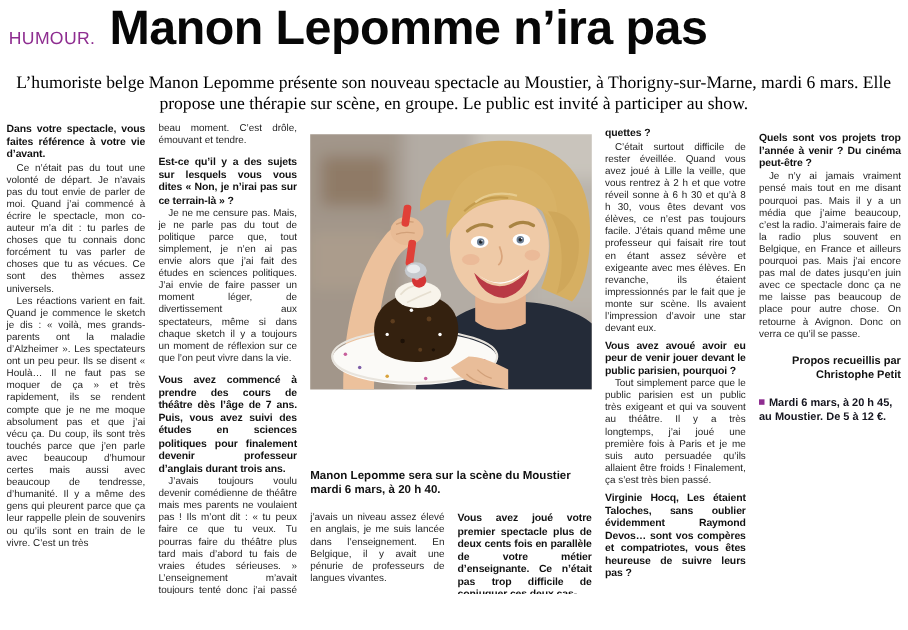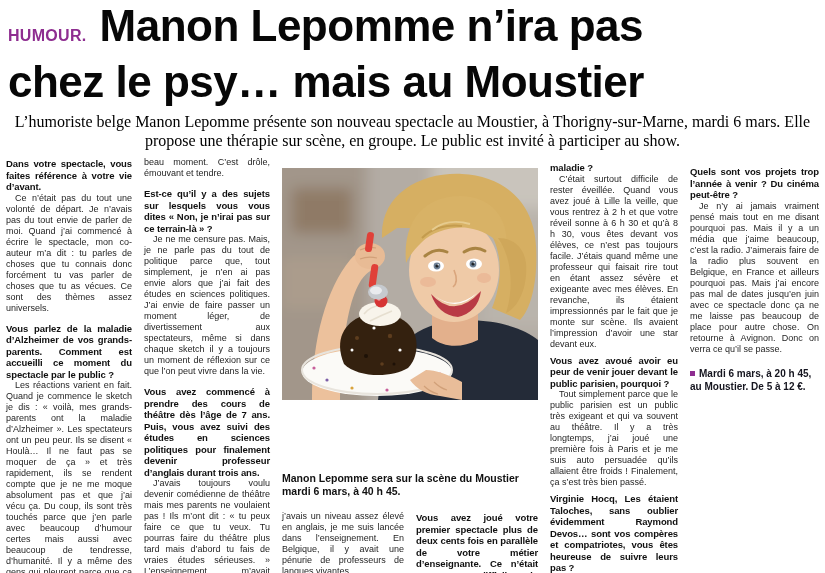--- a/index.html
+++ b/index.html
@@ -6,21 +6,21 @@
   .page{
     position:relative;width:825px;height:573px;overflow:hidden;background:#fff;
     font-family:"Liberation Sans",sans-serif;color:#1b1b1b;
   }
   .header{padding:3px 8px 0 8px;}
   .headline{
     margin:0;font-size:44px;line-height:46px;font-weight:700;color:#070707;
     letter-spacing:-0.5px;font-family:"Liberation Sans",sans-serif;
   }
   .kicker{
-    font-size:16px;font-weight:700;color:#8e2d90;letter-spacing:0.3px;
+    font-size:16px;font-weight:400;color:#8e2d90;letter-spacing:0.3px;
     margin-right:13px;
   }
   .lede{
     margin:7px 0 0 0;font-family:"Liberation Serif",serif;font-size:16px;
     line-height:19px;color:#000;text-align:center;
   }
   .cols{
     display:flex;gap:12px;padding:0 6px;margin-top:7px;height:429px;overflow:hidden;
   }
   .col{flex:0 0 auto;}
@@ -58,30 +58,29 @@
     display:inline-block;width:5px;height:5px;background:#8e2d90;margin-right:4px;
     vertical-align:1px;
   }
 </style>
 </head>
 <body>
 
 <div class="page">
 
   <header class="header">
-    <h1 class="headline"><span class="kicker">HUMOUR.</span><span>Manon Lepomme n’ira pas</span><br><span>chez le psy… mais au Moustier</span></h1>
+    <h1 class="headline"><span class="kicker">HUMOUR.</span><span>Manon Lepomme n’ira pas</span><br></h1>
     <p class="lede">L’humoriste belge Manon Lepomme présente son nouveau spectacle au Moustier, à Thorigny-sur-Marne, mardi 6 mars. Elle propose une thérapie sur scène, en groupe. Le public est invité à participer au show.</p>
   </header>
 
   <div class="cols">
 
     <div class="col col1">
       <p class="q first">Dans votre spectacle, vous faites référence à votre vie d’avant.</p>
       <p class="a">Ce n’était pas du tout une volonté de départ. Je n’avais pas du tout envie de parler de moi. Quand j’ai commencé à écrire le spectacle, mon co-auteur m’a dit : tu parles de choses que tu connais donc forcément tu vas parler de choses que tu as vécues. Ce sont des thèmes assez universels.</p>
-      <p class="q">Vous parlez de la maladie d’Alzheimer de vos grands-parents. Comment est accueilli ce moment du spectacle par le public ?</p>
       <p class="a">Les réactions varient en fait. Quand je commence le sketch je dis : « voilà, mes grands-parents ont la maladie d’Alzheimer ». Les spectateurs ont un peu peur. Ils se disent « Houlà… Il ne faut pas se moquer de ça » et très rapidement, ils se rendent compte que je ne me moque absolument pas et que j’ai vécu ça. Du coup, ils sont très touchés parce que j’en parle avec beaucoup d’humour certes mais aussi avec beaucoup de tendresse, d’humanité. Il y a même des gens qui pleurent parce que ça leur rappelle plein de souvenirs ou qu’ils sont en train de le vivre. C’est un très</p>
     </div>
 
     <div class="col col2">
       <p class="a cont">beau moment. C’est drôle, émouvant et tendre.</p>
       <p class="q">Est-ce qu’il y a des sujets sur lesquels vous vous dites « Non, je n’irai pas sur ce terrain-là » ?</p>
       <p class="a">Je ne me censure pas. Mais, je ne parle pas du tout de politique parce que, tout simplement, je n’en ai pas envie alors que j’ai fait des études en sciences politiques. J’ai envie de faire passer un moment léger, de divertissement aux spectateurs, même si dans chaque sketch il y a toujours un moment de réflexion sur ce que l’on peut vivre dans la vie.</p>
       <p class="q">Vous avez commencé à prendre des cours de théâtre dès l’âge de 7 ans. Puis, vous avez suivi des études en sciences politiques pour finalement devenir professeur d’anglais durant trois ans.</p>
       <p class="a">J’avais toujours voulu devenir comédienne de théâtre mais mes parents ne voulaient pas ! Ils m’ont dit : « tu peux faire ce que tu veux. Tu pourras faire du théâtre plus tard mais d’abord tu fais de vraies études sérieuses. » L’enseignement m’avait toujours tenté donc j’ai passé les concours nécessaires. Comme</p>
     </div>
@@ -167,36 +166,37 @@
               <ellipse cx="96" cy="124" rx="10" ry="7.5" fill="#c6cacf"></ellipse>
               <ellipse cx="94" cy="122.5" rx="6" ry="4" fill="#e9ebee"></ellipse>
             </g>
             <g>
               <path d="M128,212 q10,14 30,16 l22,4 l0,-18 q-22,-12 -36,-12 Z" fill="#e9bd99"></path>
               <path d="M142,218 q6,6 14,8 M152,214 q6,6 13,8" stroke="#d1a079" stroke-width="1.2" fill="none"></path>
             </g>
           </g>
         </svg>
       </div>
-      <p class="caption">Manon Lepomme sera sur la scène du Moustier mardi 6 mars, à 40 h 45.</p>
+      <p class="caption">Manon Lepomme sera sur la scène du Moustier mardi 6 mars, à 20 h 40.</p>
       <div class="photo-sub">
         <p class="a cont sub">j’avais un niveau assez élevé en anglais, je me suis lancée dans l’enseignement. En Belgique, il y avait une pénurie de professeurs de langues vivantes.</p>
         <p class="q first sub">Vous avez joué votre premier spectacle plus de deux cents fois en parallèle de votre métier d’enseignante. Ce n’était pas trop difficile de conjuguer ces deux cas-</p>
       </div>
     </div>
 
     <div class="col col5">
-      <p class="q first">maladie ?</p>
+      <p class="q first">quettes ?</p>
       <p class="a">C’était surtout difficile de rester éveillée. Quand vous avez joué à Lille la veille, que vous rentrez à 2 h et que votre réveil sonne à 6 h 30 et qu’à 8 h 30, vous êtes devant vos élèves, ce n’est pas toujours facile. J’étais quand même une professeur qui faisait rire tout en étant assez sévère et exigeante avec mes élèves. En revanche, ils étaient impressionnés par le fait que je monte sur scène. Ils avaient l’impression d’avoir une star devant eux.</p>
       <p class="q">Vous avez avoué avoir eu peur de venir jouer devant le public parisien, pourquoi ?</p>
       <p class="a">Tout simplement parce que le public parisien est un public très exigeant et qui va souvent au théâtre. Il y a très longtemps, j’ai joué une première fois à Paris et je me suis auto persuadée qu’ils allaient être froids ! Finalement, ça s’est très bien passé.</p>
       <p class="q">Virginie Hocq, Les étaient Taloches, sans oublier évidemment Raymond Devos… sont vos compères et compatriotes, vous êtes heureuse de suivre leurs pas ?</p>
 
     </div>
 
     <div class="col col6">
       <p class="q">Quels sont vos projets trop l’année à venir ? Du cinéma peut-être ?</p>
       <p class="a">Je n’y ai jamais vraiment pensé mais tout en me disant pourquoi pas. Mais il y a un média que j’aime beaucoup, c’est la radio. J’aimerais faire de la radio plus souvent en Belgique, en France et ailleurs pourquoi pas. Mais j’ai encore pas mal de dates jusqu’en juin avec ce spectacle donc ça ne me laisse pas beaucoup de place pour autre chose. On retourne à Avignon. Donc on verra ce qu’il se passe.</p>
+      <p class="byline"><span>Propos recueillis par</span><br><span>Christophe Petit</span></p>
       <p class="event"><span class="bullet"></span><span>Mardi 6 mars, à 20 h 45, au Moustier. De 5 à 12 €.</span></p>
     </div>
 
   </div>
 </div>
 
 </body></html>

